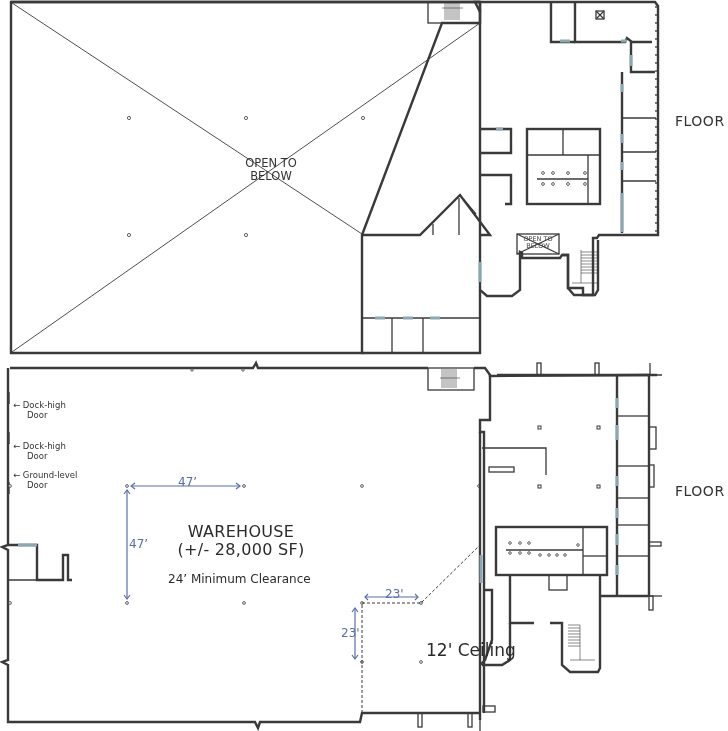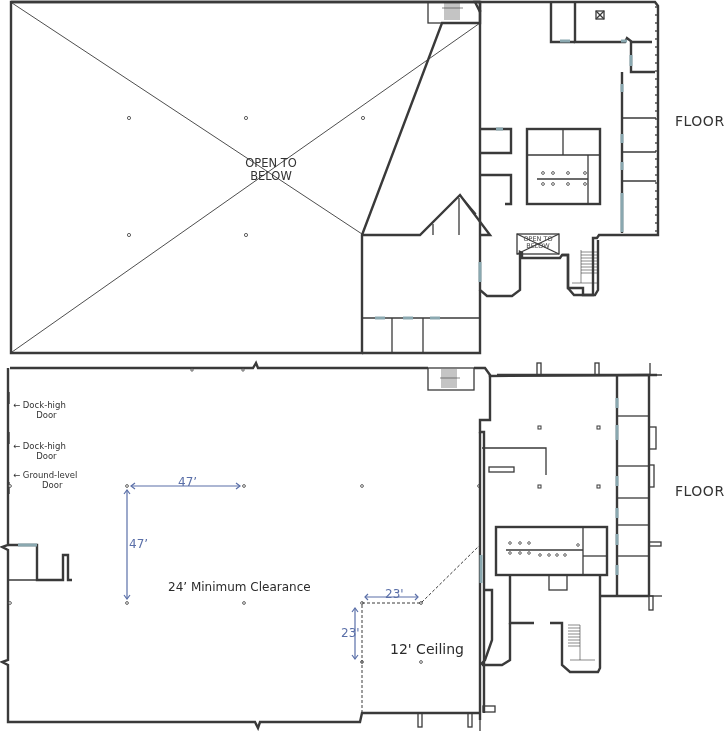--- a/index.html
+++ b/index.html
@@ -11,24 +11,24 @@
   .col { fill: #fff; stroke: #3a3a3a; stroke-width: 0.8; }
   .sqcol { fill: #fff; stroke: #3a3a3a; stroke-width: 1; }
   .glass { stroke: #8aa8b0; stroke-width: 3; }
   .dim { stroke: #5a6fa8; stroke-width: 1.2; fill: none; }
   .dash { stroke: #3a3a3a; stroke-width: 1; stroke-dasharray: 3 2; fill: none; }
   .stair { stroke: #3a3a3a; stroke-width: 0.6; }
   .lbl { position: absolute; color: #2b2b2b; white-space: nowrap; line-height: 1.15; font-family: "DejaVu Sans", sans-serif; }
   .floor-label { font-size: 14px; letter-spacing: 0.5px; color: #333; }
   .open-below { font-size: 11.5px; text-align: center; color: #333; }
   .open-below-small { font-size: 6.5px; text-align: center; color: #444; }
-  .door-note { font-size: 8.5px; text-align: center; color: #333; }
+  .door-note { font-size: 8.5px; color: #333; }
   .warehouse-title { font-size: 16px; text-align: center; color: #2b2b2b; letter-spacing: 0.3px; }
   .clearance { font-size: 12px; color: #2b2b2b; }
-  .ceiling { font-size: 14px; color: #2b2b2b; }
+  .ceiling { font-size: 17px; color: #2b2b2b; margin-left: 36px; }
   .dim-lbl { font-size: 12px; color: #5a6fa8; }
 </style>
 </head>
 <body>
 
 <svg id="plan" viewBox="0 0 728 731" xmlns="http://www.w3.org/2000/svg">
 
   <g>
 
     <polygon class="wall" points="11,2 480,2 480,23 442,23 362,235 362,353 11,353"></polygon>
@@ -299,21 +299,23 @@
 <div class="lbl door-note" style="left:13px; top:442px;">
   <div><span>←</span> <span>Dock-high</span></div>
   <div style="padding-left:14px;">Door</div>
 </div>
 <div class="lbl door-note" style="left:13px; top:471px;">
   <div><span>←</span> <span>Ground-level</span></div>
   <div style="padding-left:14px;">Door</div>
 </div>
 
 <div class="lbl warehouse-title" style="left:170px; top:523px; width:142px;">
-</div>
-<div class="lbl clearance" style="left:168px; top:573px;margin-top:8px;">24’ Minimum Clearance</div>
+  <div>WAREHOUSE</div>
+  <div>(+/- 28,000 SF)</div>
+</div>
+<div class="lbl clearance" style="left:168px; top:573px;">24’ Minimum Clearance</div>
 
 <div class="lbl dim-lbl" style="left:178px; top:476px;">47’</div>
 <div class="lbl dim-lbl" style="left:129px; top:538px;">47’</div>
 <div class="lbl dim-lbl" style="left:385px; top:588px;">23'</div>
 <div class="lbl dim-lbl" style="left:341px; top:627px;">23'</div>
 
 <div class="lbl ceiling" style="left:390px; top:641px;">12' Ceiling</div>
 
 </body></html>

